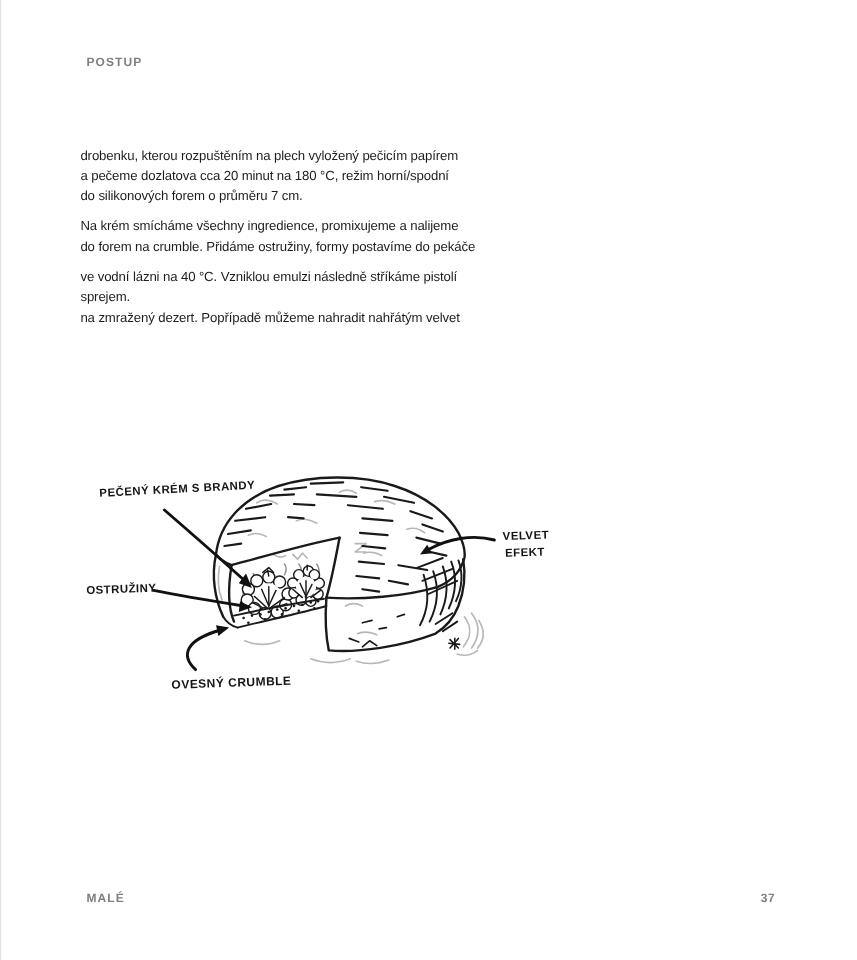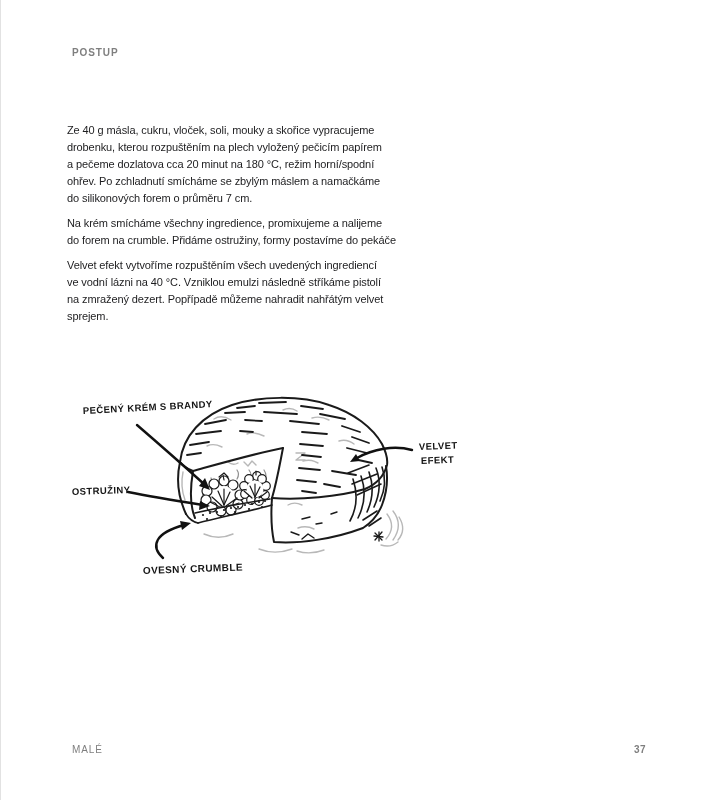--- a/index.html
+++ b/index.html
@@ -43,56 +43,53 @@
   .sketch-label {
     font-family: "Liberation Sans", sans-serif;
     font-weight: 700;
     fill: #141414;
     letter-spacing: 0.4px;
   }
 
   .footer-left {
     position: absolute;
     left: 71px; top: 744px;
-    font-size: 10px; font-weight: 400;
+    font-size: 10px; font-weight: 700;
     letter-spacing: 0.9px;
     color: #7f7f7f;
   }
   .footer-page {
     position: absolute;
     right: 68px; top: 744px;
     font-size: 10px; font-weight: 700;
     letter-spacing: 0.5px;
     color: #7f7f7f;
   }
 </style>
 </head>
 <body>
 
 <div class="page">
 
   <div class="kicker">POSTUP</div>
 
   <div class="body-text">
     <div class="para">
-      <div>Ze 40 g másla, cukru, vloček, soli, mouky a skořice vypracujeme</div>
       <div>drobenku, kterou rozpuštěním na plech vyložený pečicím papírem</div>
       <div>a pečeme dozlatova cca 20 minut na 180 °C, režim horní/spodní</div>
-      <div>ohřev. Po zchladnutí smícháme se zbylým máslem a namačkáme</div>
       <div>do silikonových forem o průměru 7 cm.</div>
     </div>
     <div class="para">
       <div>Na krém smícháme všechny ingredience, promixujeme a nalijeme</div>
       <div>do forem na crumble. Přidáme ostružiny, formy postavíme do pekáče</div>
     </div>
     <div class="para">
-      <div>Velvet efekt vytvoříme rozpuštěním všech uvedených ingrediencí</div>
       <div>ve vodní lázni na 40 °C. Vzniklou emulzi následně stříkáme pistolí</div>
+      <div>sprejem.</div>
       <div>na zmražený dezert. Popřípadě můžeme nahradit nahřátým velvet</div>
-      <div>sprejem.</div>
     </div>
   </div>
 
   <div class="figure">
     <svg viewBox="50 383 430 205" xmlns="http://www.w3.org/2000/svg">
 
       <g fill="none" stroke="#1a1a1a" stroke-width="2" stroke-linecap="round" stroke-linejoin="round">
 
         <g stroke="#b8b8b8" stroke-width="1.4">
           <path d="M213,419 c6,-4 12,-2 17,1"></path>

